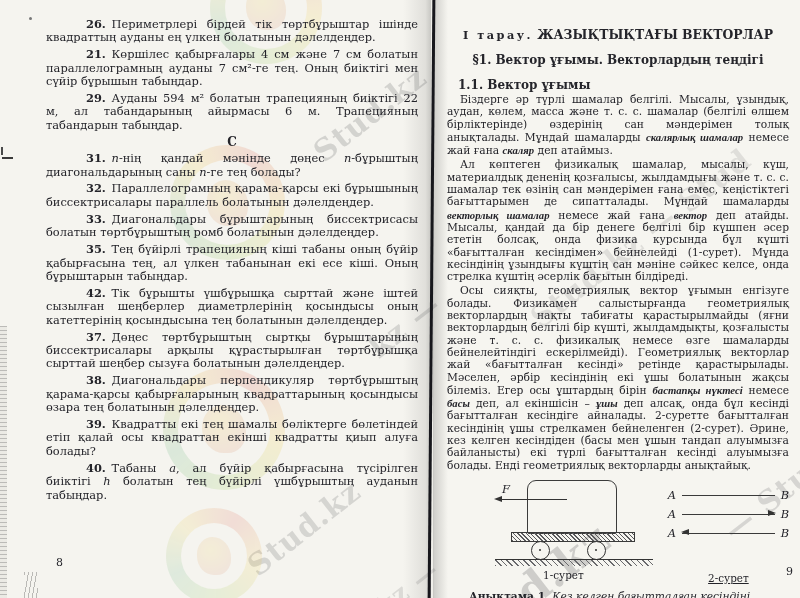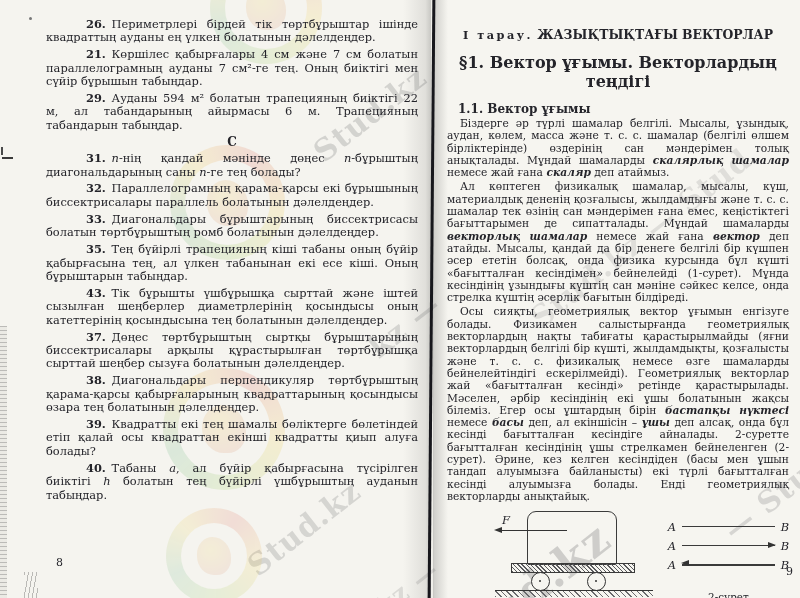--- a/index.html
+++ b/index.html
@@ -40,24 +40,24 @@
   .left-body{position:absolute;left:46px;top:18px;width:372px;z-index:2;
       font-size:11.4px;line-height:13.4px;text-align:justify;}
   .problem{margin:0 0 3.5px;text-indent:40px;}
   .pnum{font-weight:bold;}
   .sec-marker{text-align:center;font-weight:bold;margin:1px 0 3px;text-indent:0;font-size:12px;}
   .pageno-left{position:absolute;left:56px;top:556px;font-size:11px;z-index:2;}
   
   .right-body{position:absolute;left:447px;top:0;width:342px;z-index:2;}
   .chapter{margin-top:27px;text-align:center;font-weight:bold;font-size:12.4px;}
   .chapter .prefix{letter-spacing:2.5px;font-size:11.3px;}
-  .section-h{text-align:center;font-weight:bold;font-size:16px;margin-top:11px;}
+  .section-h{text-align:center;font-weight:bold;font-size:12px;margin-top:11px;}
   .subsection{font-weight:bold;font-size:12px;margin-top:11px;text-indent:11px;}
   .rp{font-size:10.7px;line-height:12.3px;text-align:justify;text-indent:13px;margin:2px 0 0;}
-  .b{font-weight:bold;} .it{font-style:italic;} .bi{font-weight:bold;font-style:italic;}
+  .b{font-weight:bold;} .it{font-style:italic;} .bi{font-weight:bold;font-style:italic;font-family:Liberation Serif, serif;}
   .def-p{margin-top:8px;text-indent:22px;line-height:13.6px;}
   .pageno-right{position:absolute;left:786px;top:565px;font-size:11px;z-index:2;}
   
   .figures{display:flex;gap:34px;padding-left:46px;margin-top:6px;height:104px;}
   .fig1{position:relative;width:165px;height:104px;}
   .cart-body{position:absolute;left:34px;top:2px;width:88px;height:52px;
       border:1.3px solid #3b3b3b;border-radius:9px 9px 2px 2px;}
   .force-line{position:absolute;left:8px;top:21px;width:66px;border-top:1.2px solid #333;}
   .force-line::before{content:"";position:absolute;left:-7px;top:-4px;
       border-right:8px solid #333;border-top:3.2px solid transparent;border-bottom:3.2px solid transparent;}
@@ -71,21 +71,21 @@
       background:repeating-linear-gradient(45deg,#6a6a6d 0 1px,transparent 1px 4px);}
   .figcap{position:absolute;left:0;right:0;top:91px;text-align:center;font-size:10.4px;}
   .fig2{position:relative;width:142px;height:104px;padding-top:8px;box-sizing:border-box;}
   .ab-row{display:flex;align-items:center;height:19px;font-style:italic;font-size:11.4px;}
   .ab-line{flex:1;height:1.2px;background:#3a3a3a;margin:0 6px;position:relative;}
   .ab-line.thick{height:1.6px;}
   .ab-line.arrow-right::after{content:"";position:absolute;right:-1px;top:-3.4px;
       border-left:8px solid #333;border-top:3.6px solid transparent;border-bottom:3.6px solid transparent;}
   .ab-line.arrow-left::before{content:"";position:absolute;left:-1px;top:-3.6px;
       border-right:8px solid #333;border-top:3.8px solid transparent;border-bottom:3.8px solid transparent;}
-  .fig2 .figcap{top:82px;text-decoration:underline;}
+  .fig2 .figcap{top:94px;text-decoration:underline;}
 </style>
 </head>
 <body>
 
 <div class="scan">
 
   <div class="page page-left"></div>
   <div class="page page-right"></div>
 
   <div id="wmlayer">
@@ -114,21 +114,21 @@
 
   <div class="left-body" id="problems">
       <p class="problem"><b class="pnum">26.</b> <span class="">Периметрлері бірдей тік төртбұрыштар ішінде квадраттың ауданы ең үлкен болатынын дәлелдеңдер.</span></p>
       <p class="problem"><b class="pnum">21.</b> <span class="">Көршілес қабырғалары 4 см және 7 см болатын параллелограмның ауданы 7 см²-ге тең. Оның биіктігі мен сүйір бұрышын табыңдар.</span></p>
       <p class="problem"><b class="pnum">29.</b> <span class="">Ауданы 594 м² болатын трапецияның биіктігі 22 м, ал табандарының айырмасы 6 м. Трапецияның табандарын табыңдар.</span></p>
       <div class="sec-marker">С</div>
       <p class="problem"><b class="pnum">31.</b> <span class="it">n</span><span class="">-нің қандай мәнінде дөңес </span><span class="it">n</span><span class="">-бұрыштың диагональдарының саны </span><span class="it">n</span><span class="">-ге тең болады?</span></p>
       <p class="problem"><b class="pnum">32.</b> <span class="">Параллелограмның қарама-қарсы екі бұрышының биссектрисалары параллель болатынын дәлелдеңдер.</span></p>
       <p class="problem"><b class="pnum">33.</b> <span class="">Диагональдары бұрыштарының биссектрисасы болатын төртбұрыштың ромб болатынын дәлелдеңдер.</span></p>
       <p class="problem"><b class="pnum">35.</b> <span class="">Тең бүйірлі трапецияның кіші табаны оның бүйір қабырғасына тең, ал үлкен табанынан екі есе кіші. Оның бұрыштарын табыңдар.</span></p>
-      <p class="problem"><b class="pnum">43.</b> <span class="">Тік бұрышты үшбұрышқа сырттай және іштей сызылған шеңберлер диаметрлерінің қосындысы оның катеттерінің қосындысына тең болатынын дәлелдеңдер.</span></p>
+      <p class="problem"><b class="pnum">42.</b> <span class="">Тік бұрышты үшбұрышқа сырттай және іштей сызылған шеңберлер диаметрлерінің қосындысы оның катеттерінің қосындысына тең болатынын дәлелдеңдер.</span></p>
       <p class="problem"><b class="pnum">37.</b> <span class="">Дөңес төртбұрыштың сыртқы бұрыштарының биссектрисалары арқылы құрастырылған төртбұрышқа сырттай шеңбер сызуға болатынын дәлелдеңдер.</span></p>
       <p class="problem"><b class="pnum">38.</b> <span class="">Диагональдары перпендикуляр төртбұрыштың қарама-қарсы қабырғаларының квадраттарының қосындысы өзара тең болатынын дәлелдеңдер.</span></p>
       <p class="problem"><b class="pnum">39.</b> <span class="">Квадратты екі тең шамалы бөліктерге бөлетіндей етіп қалай осы квадраттан екінші квадратты қиып алуға болады?</span></p>
       <p class="problem"><b class="pnum">40.</b> <span class="">Табаны </span><span class="it">a</span><span class="">, ал бүйір қабырғасына түсірілген биіктігі </span><span class="it">h</span><span class=""> болатын тең бүйірлі үшбұрыштың ауданын табыңдар.</span></p>
     </div>
   <div class="pageno-left">8</div>
 
   <div class="right-body">
     <div class="chapter"><span class="prefix">І тарау.</span><span> ЖАЗЫҚТЫҚТАҒЫ ВЕКТОРЛАР</span></div>
     <div class="section-h">§1. Вектор ұғымы. Векторлардың теңдігі</div>

